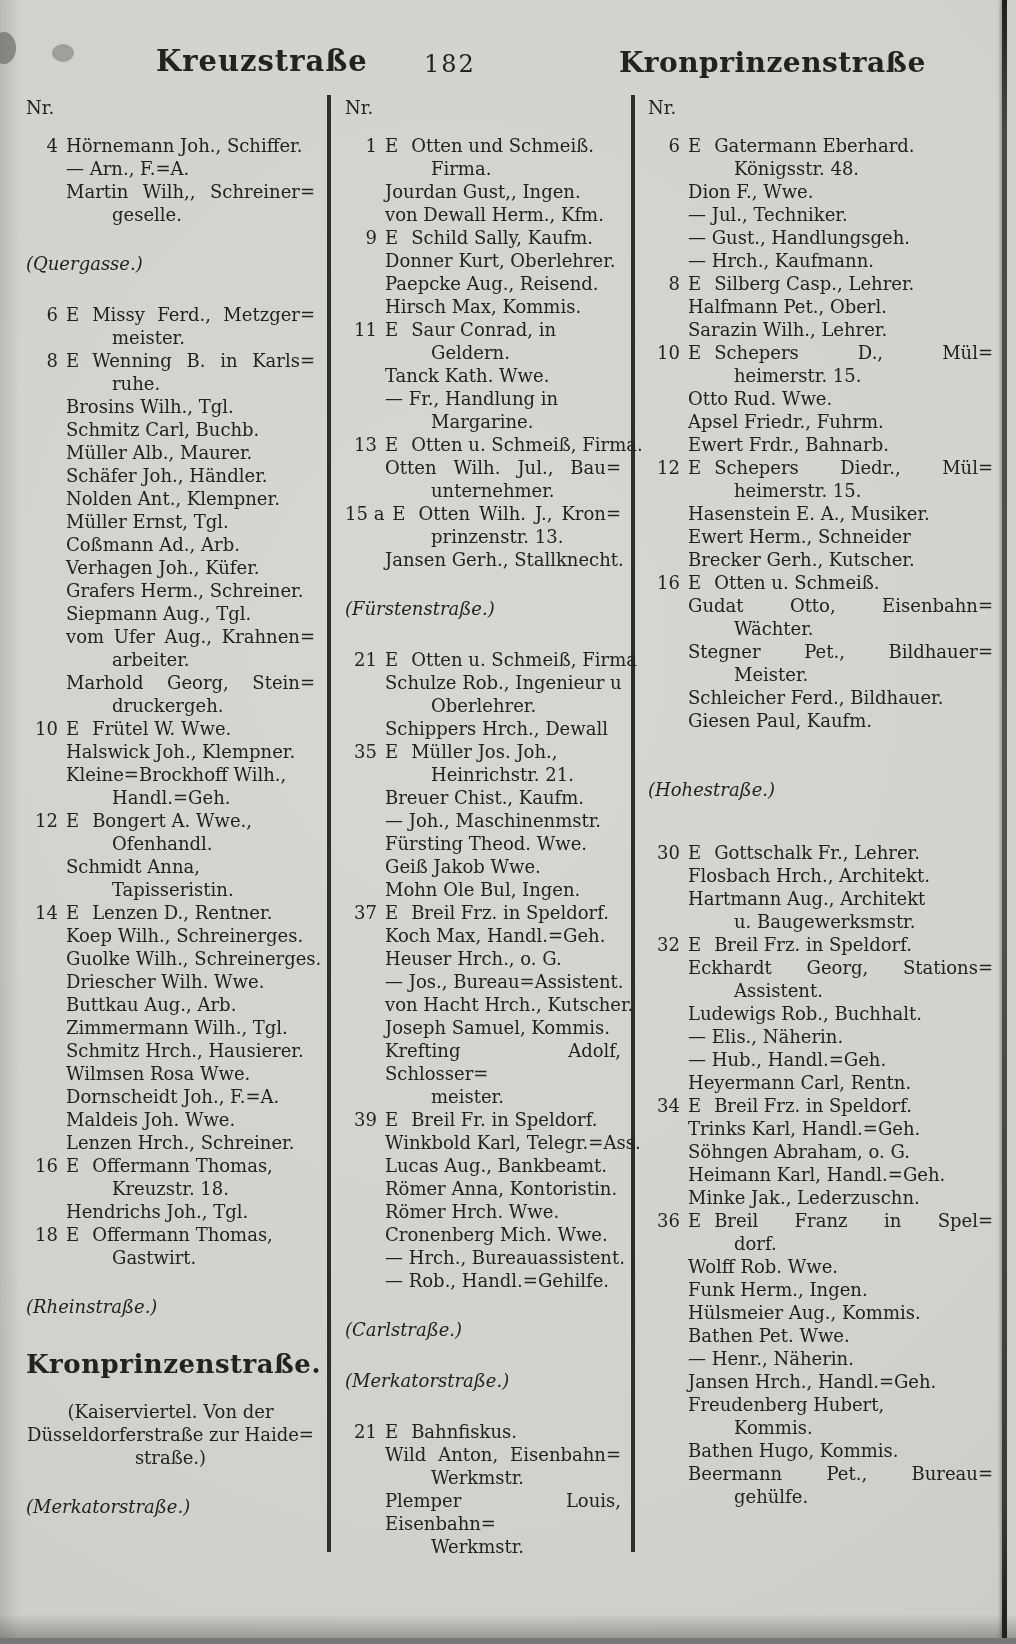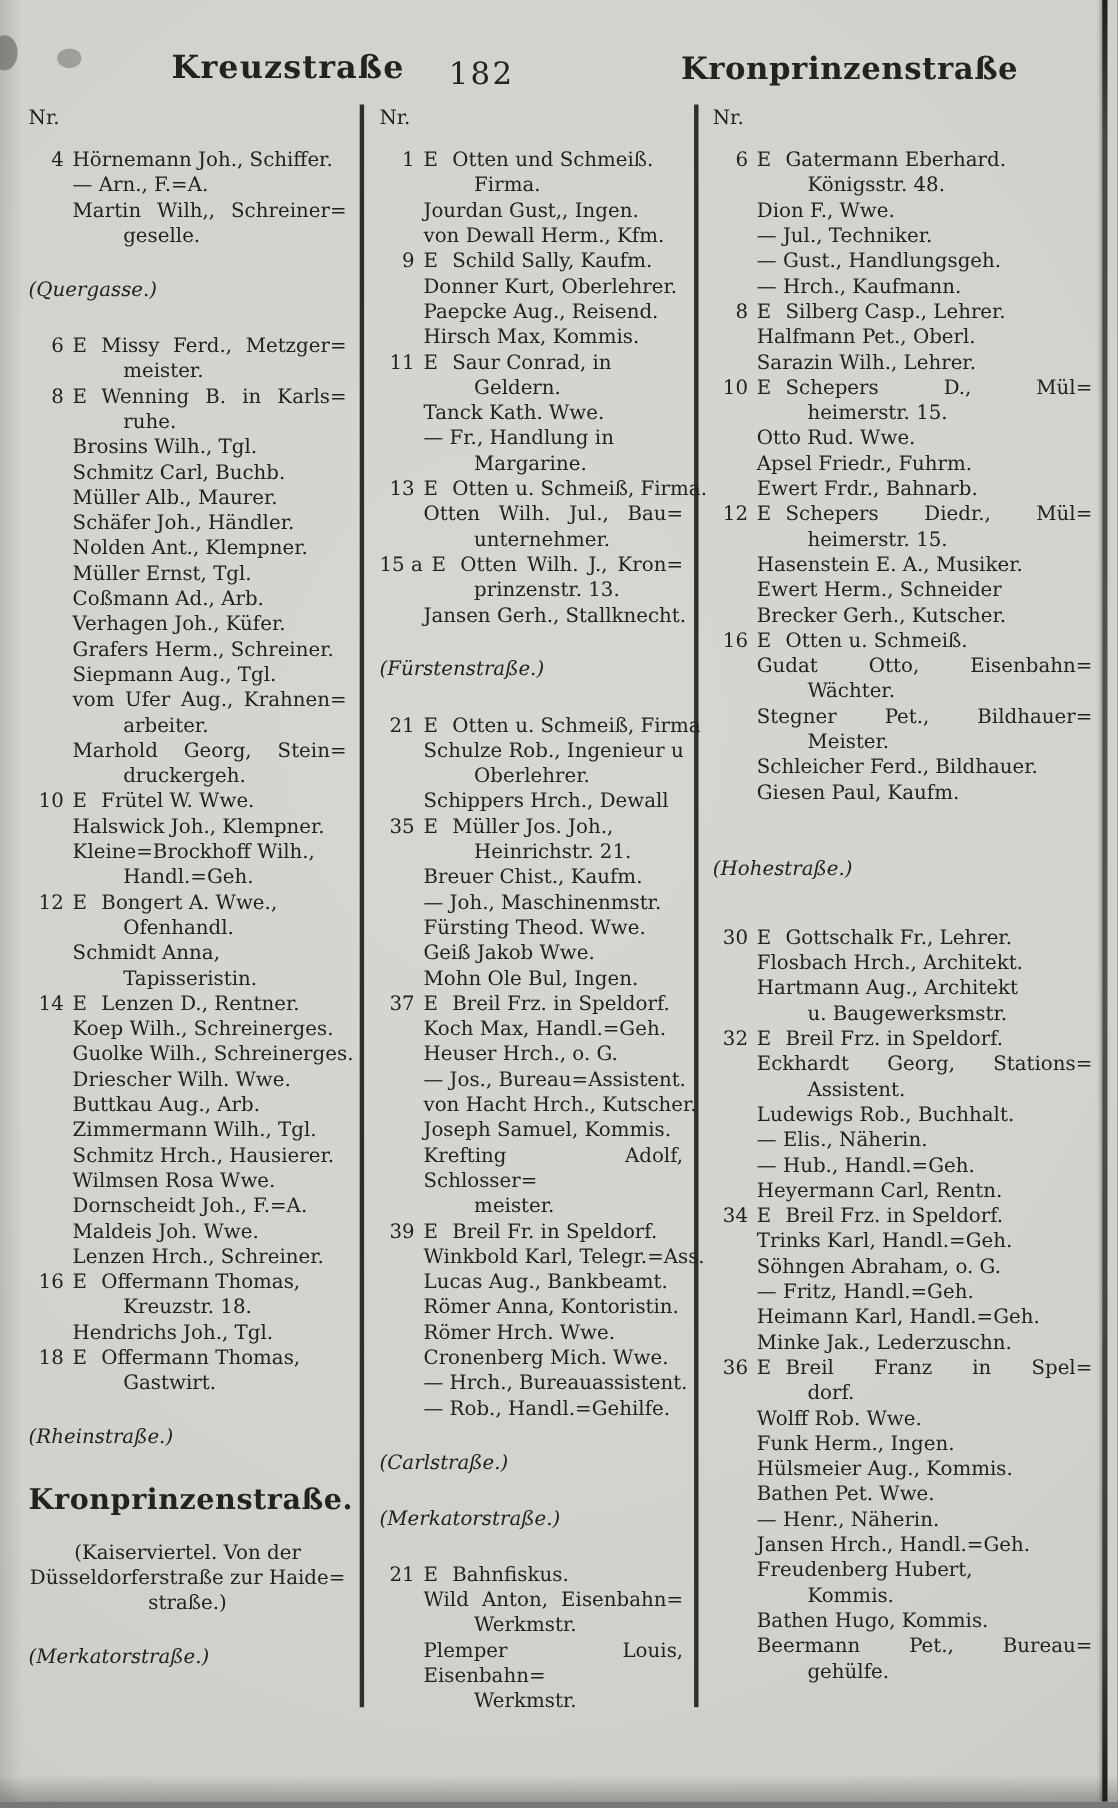--- a/index.html
+++ b/index.html
@@ -20,21 +20,21 @@
   .speck{position:absolute;background:#55534d;border-radius:50%;}
   #speck1{left:-8px;top:32px;width:24px;height:32px;opacity:.55;}
   #speck2{left:52px;top:44px;width:22px;height:18px;opacity:.40;}
 
   .divider{position:absolute;top:95px;width:4px;background:#2f2e2a;}
   #div1{left:327px;height:1457px;}
   #div2{left:631px;height:1457px;}
 
   .hdr{position:absolute;font-weight:bold;white-space:nowrap;}
   #hdr-left{left:156px;top:44px;font-size:29px;letter-spacing:1px;}
-  #hdr-page{left:408px;top:50px;font-size:28px;font-weight:normal;letter-spacing:2px;}
+  #hdr-page{left:424px;top:50px;font-size:24px;font-weight:normal;letter-spacing:2px;}
   #hdr-right{left:619px;top:46px;font-size:28px;letter-spacing:.5px;}
 
   .col{position:absolute;top:96px;font-size:18px;line-height:23px;}
   #col1{left:26px;width:289px;}
   #col2{left:345px;width:276px;}
   #col3{left:648px;width:345px;}
   .nrlab{margin:0 0 15px 0;}
 
   .row{display:flex;}
   .row .n{flex:0 0 40px;text-align:right;padding-right:8px;box-sizing:border-box;white-space:nowrap;}
@@ -630,21 +630,20 @@
         <div class="row p">
           <span class="n"></span>
           <span class="t">Trinks Karl, Handl.=Geh.</span>
         </div>
         <div class="row p">
           <span class="n"></span>
           <span class="t">Söhngen Abraham, o. G.</span>
         </div>
         <div class="row p">
           <span class="n"></span>
-          <span class="t">— Fritz, Handl.=Geh.</span>
         </div>
         <div class="row p">
           <span class="n"></span>
           <span class="t">Heimann Karl, Handl.=Geh.</span>
         </div>
         <div class="row p">
           <span class="n"></span>
           <span class="t">Minke Jak., Lederzuschn.</span>
         </div>
         <div class="row e j">

